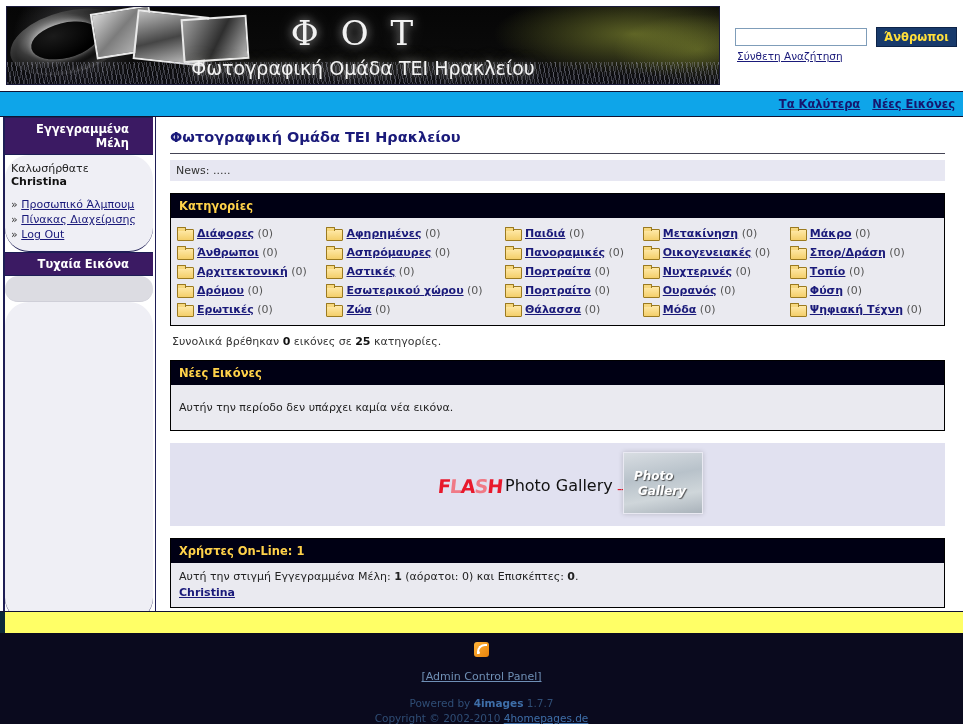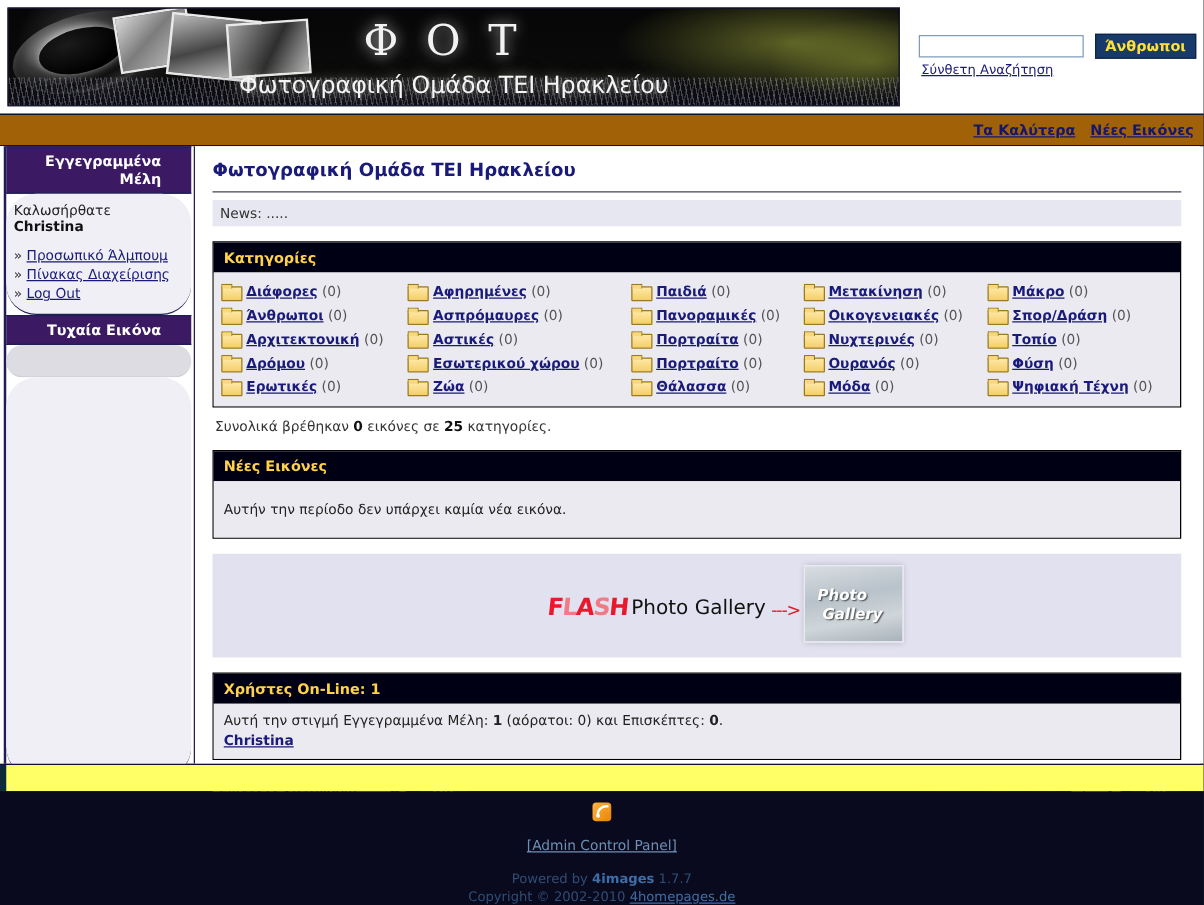--- a/index.html
+++ b/index.html
@@ -97,21 +97,21 @@
     font-family: "DejaVu Sans", "Liberation Sans", sans-serif;
   }
   .adv-search {
     position: absolute; left: 737px; top: 50px;
     font-size: 10.5px; color: #1a1a7a; text-decoration: underline; cursor: pointer;
   }
 
   
   .navbar {
     position: absolute; left: 0; top: 91px; width: 963px; height: 26px;
-    background: #a16207;
+    background: #0ea5e9;
     border-top: 1px solid #111133;
     border-bottom: 1px solid #111133;
   }
   .navbar .links {
     position: absolute; right: 8px; top: 5px;
     font-size: 11.5px; font-weight: bold;
   }
   .navbar .links a {
     color: #16166e; text-decoration: underline; margin-left: 8px; cursor: pointer;
   }
@@ -243,21 +243,20 @@
   .arrow-dash {
     position: absolute; left: 447px; top: 38px;
     font-size: 14px; color: #e8192c; letter-spacing: -1px;
   }
   .thumb {
     position: absolute; left: 453px; top: 9px; width: 80px; height: 62px;
     background: linear-gradient(170deg,#d8dde2 0%,#b8c2ca 40%,#cfd6da 70%,#a9b2ba 100%);
     border: 1px solid #e9e9f2;
     box-shadow: 0 0 5px rgba(0,0,0,0.18);
     filter: blur(0.4px);
-    margin-left: 20px;
   }
   .thumb-t1 {
     position: absolute; left: 10px; top: 16px;
     font-weight: bold; font-size: 12px; color: #ffffff;
     text-shadow: 1px 1px 1px rgba(60,60,60,0.85);
     font-style: italic;
   }
   .thumb-t2 {
     position: absolute; left: 14px; top: 31px;
     font-weight: bold; font-size: 12px; color: #ffffff;

